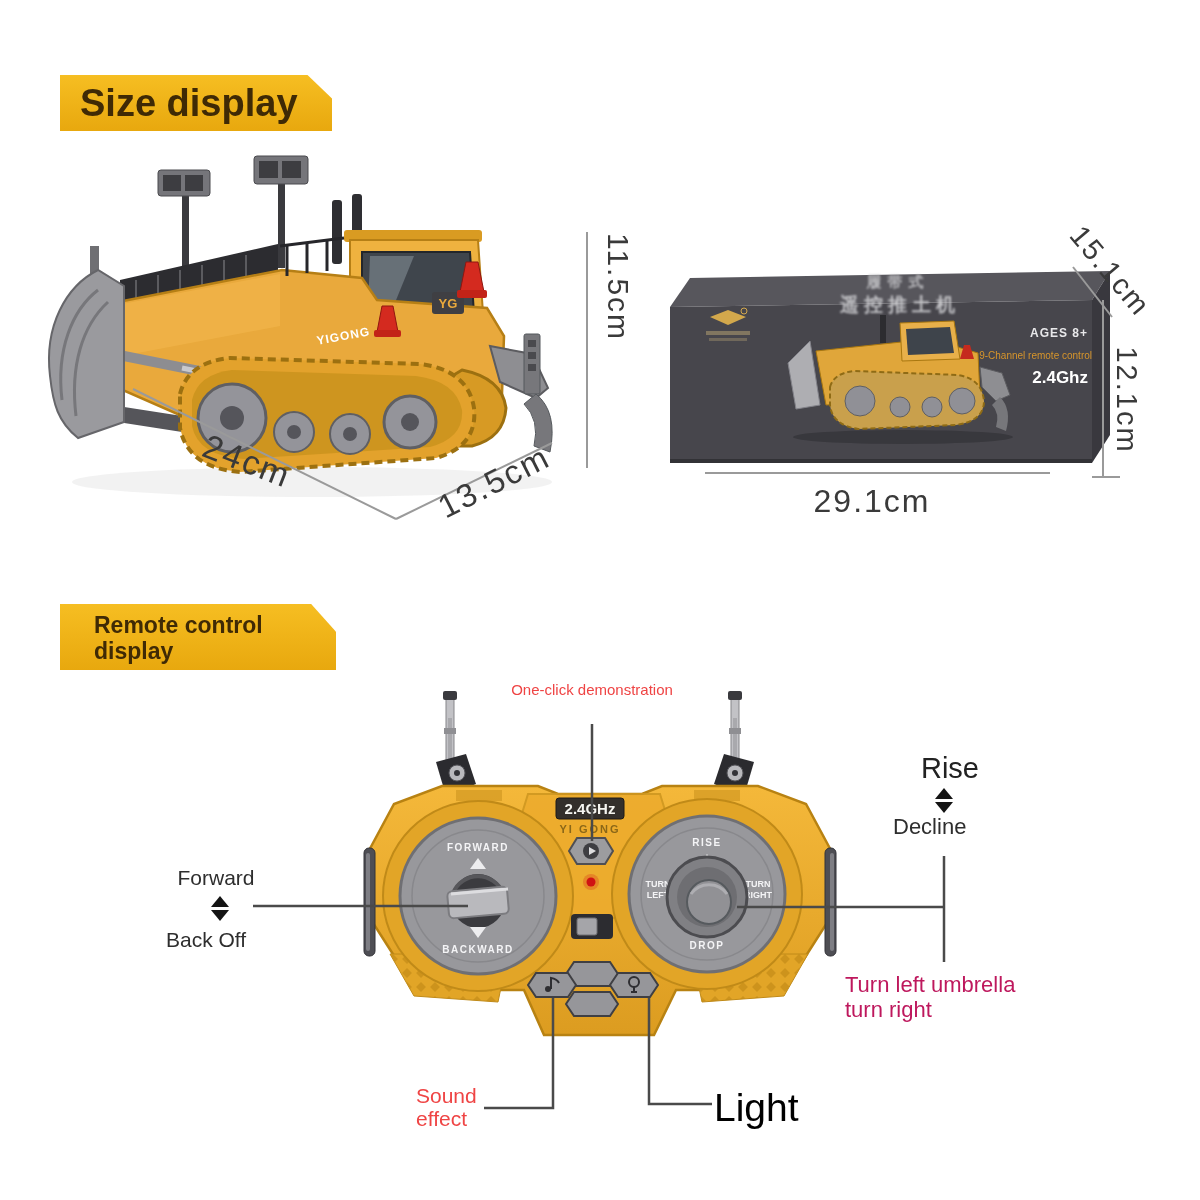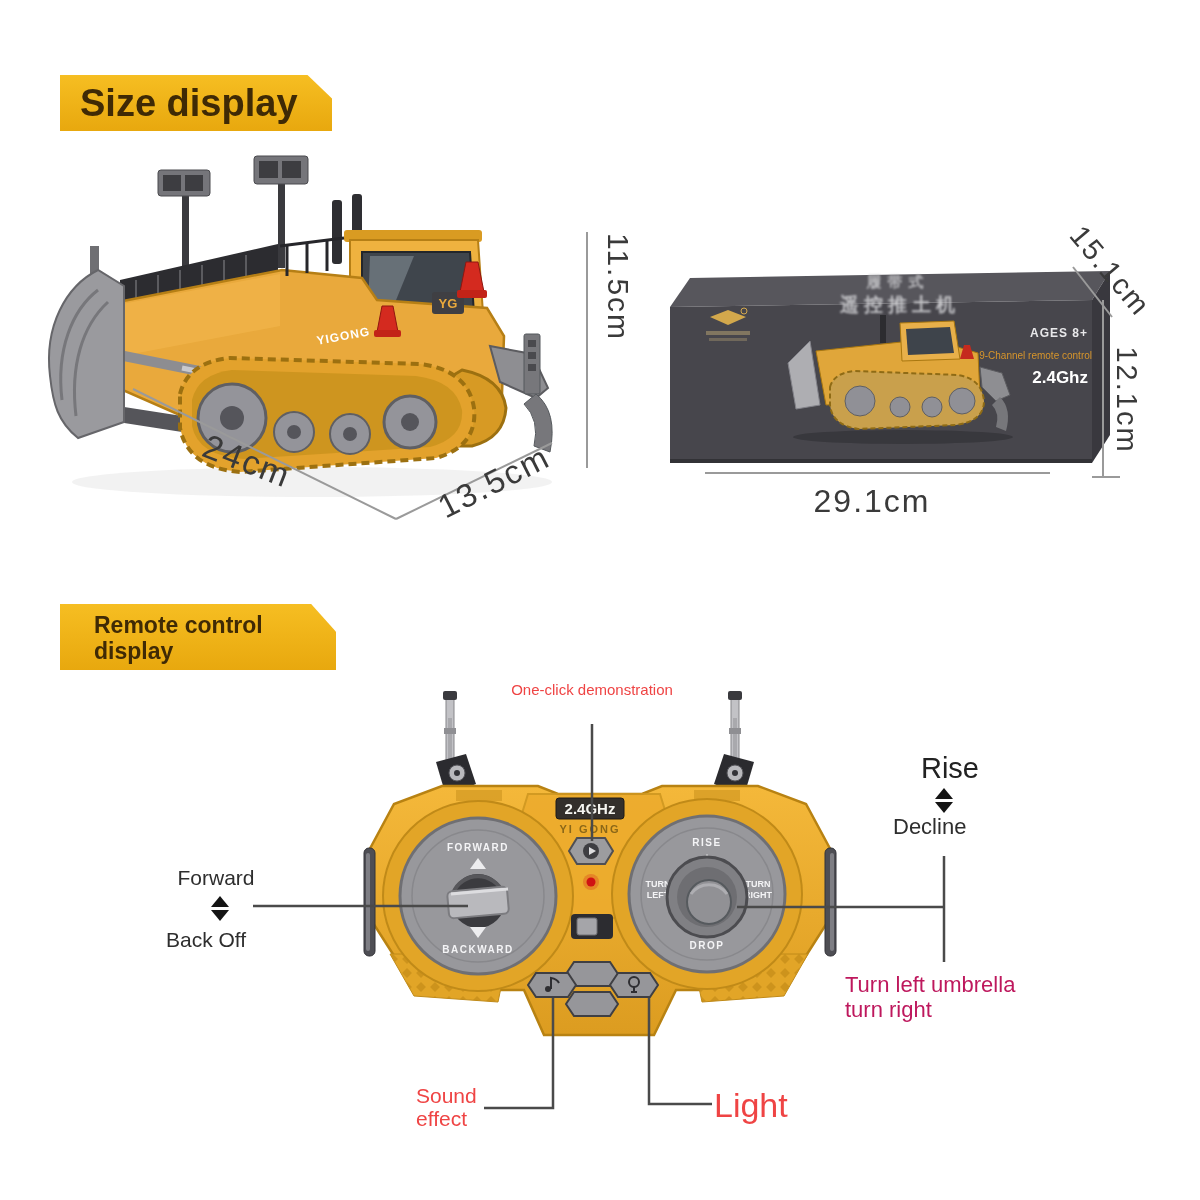--- a/index.html
+++ b/index.html
@@ -327,15 +327,15 @@
   <div class="arrowstack" style="left:926px;top:788px;width:36px;">
     <div class="tri-up"></div>
       <div class="tri-down"></div>
   </div>
   <div class="lbl" style="left:893px;top:814px;width:110px;text-align:left;font-size:22px;color:#2E2E2E;">Decline</div>
 
   <div class="lbl" style="left:845px;top:972px;width:200px;font-size:22px;line-height:1.15;color:#be185d;">Turn left umbrella turn right</div>
 
   <div class="lbl" style="left:400px;top:1084px;width:80px;font-size:21px;line-height:1.1;color:#ef4444;margin-left:16px;">Sound effect</div>
 
-  <div class="lbl" style="left:714px;top:1086px;width:130px;font-size:34px;color:#ef4444;">Light</div>
+  <div class="lbl" style="left:714px;top:1086px;width:130px;font-size:39px;color:#000000;">Light</div>
 
 </div>
 
 </body></html>

